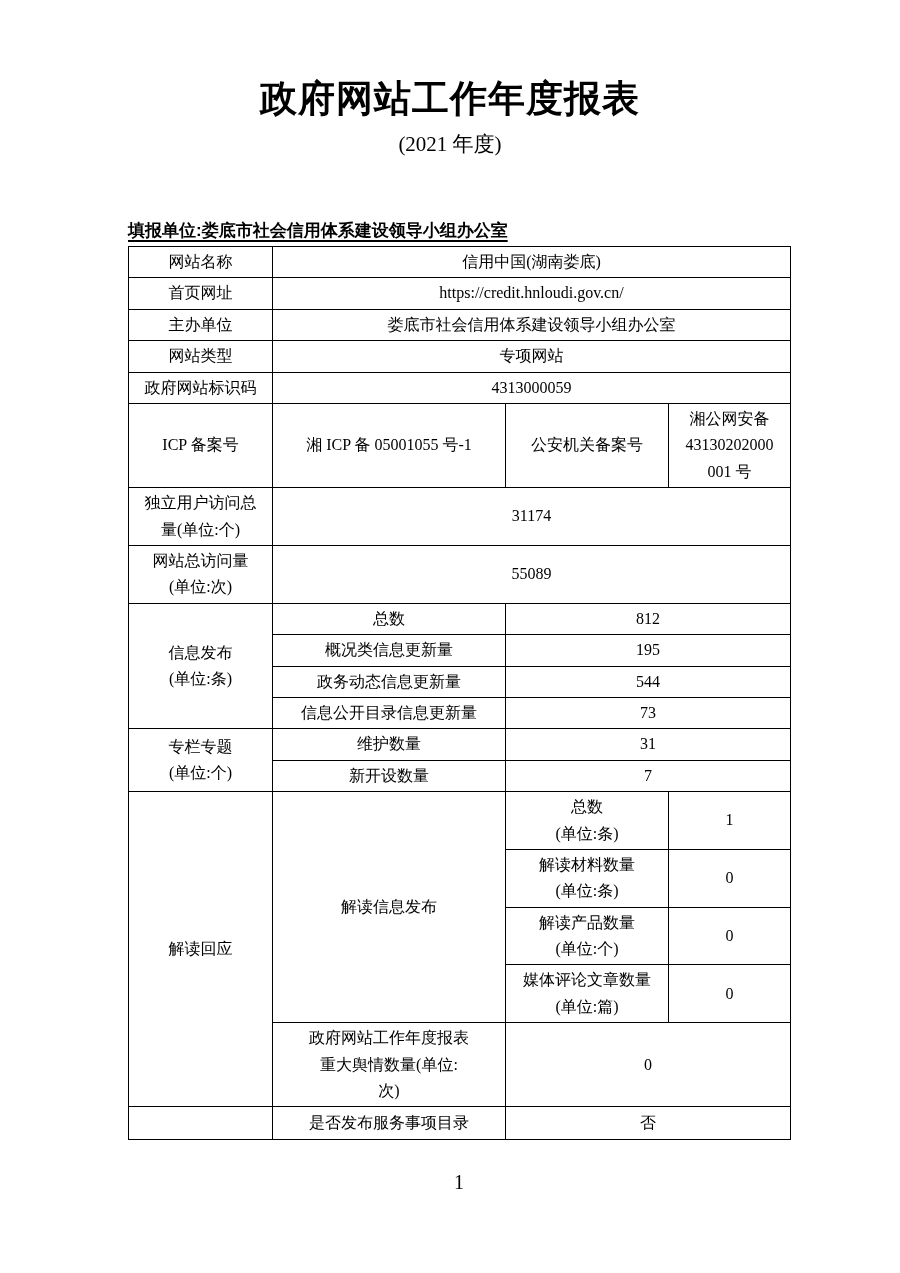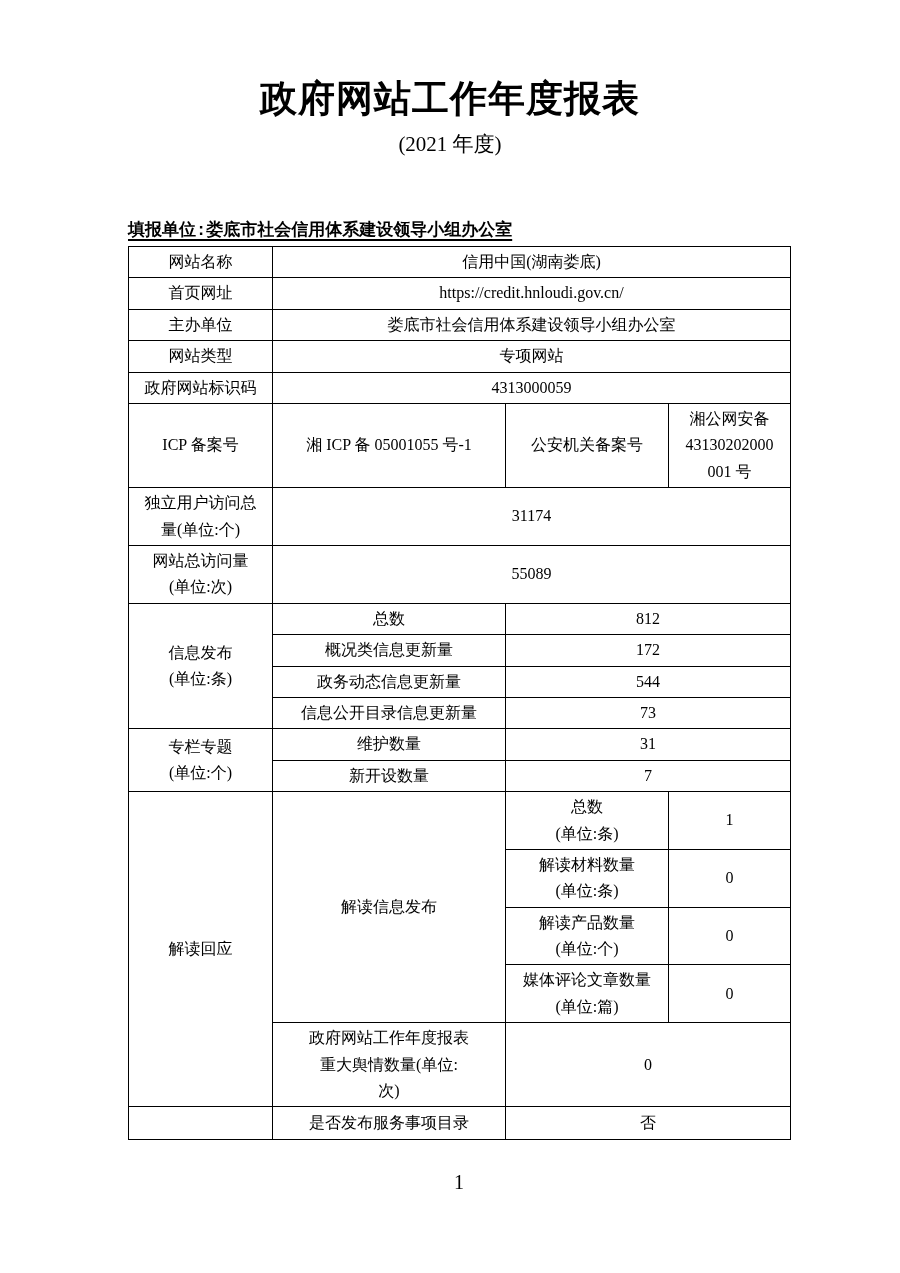--- a/index.html
+++ b/index.html
@@ -27,21 +27,21 @@
     letter-spacing: 1px;
   }
   .subtitle {
     margin-top: 17px;
     text-align: center;
     font-size: 21px;
     line-height: 1;
   }
   .unit-line {
     margin: 65px 0 0 128px;
-    font-family: Liberation Mono, monospace;
+    font-family: Liberation Sans, sans-serif;
     font-size: 17px;
     font-weight: 700;
     line-height: 1.3;
     text-decoration: underline;
     text-decoration-thickness: 2px;
     text-underline-offset: 4px;
   }
   table.report {
     margin: 4px 0 0 128px;
     width: 662px;
@@ -133,21 +133,21 @@
       </tr>
 
       <tr class="rh-s">
         <td rowspan="4">信息发布
 (单位:条)</td>
         <td>总数</td>
         <td colspan="2">812</td>
       </tr>
       <tr class="rh-s">
         <td>概况类信息更新量</td>
-        <td colspan="2">172</td>
+        <td colspan="2">195</td>
       </tr>
       <tr class="rh-s">
         <td>政务动态信息更新量</td>
         <td colspan="2">544</td>
       </tr>
       <tr class="rh-s">
         <td>信息公开目录信息更新量</td>
         <td colspan="2">73</td>
       </tr>
 

